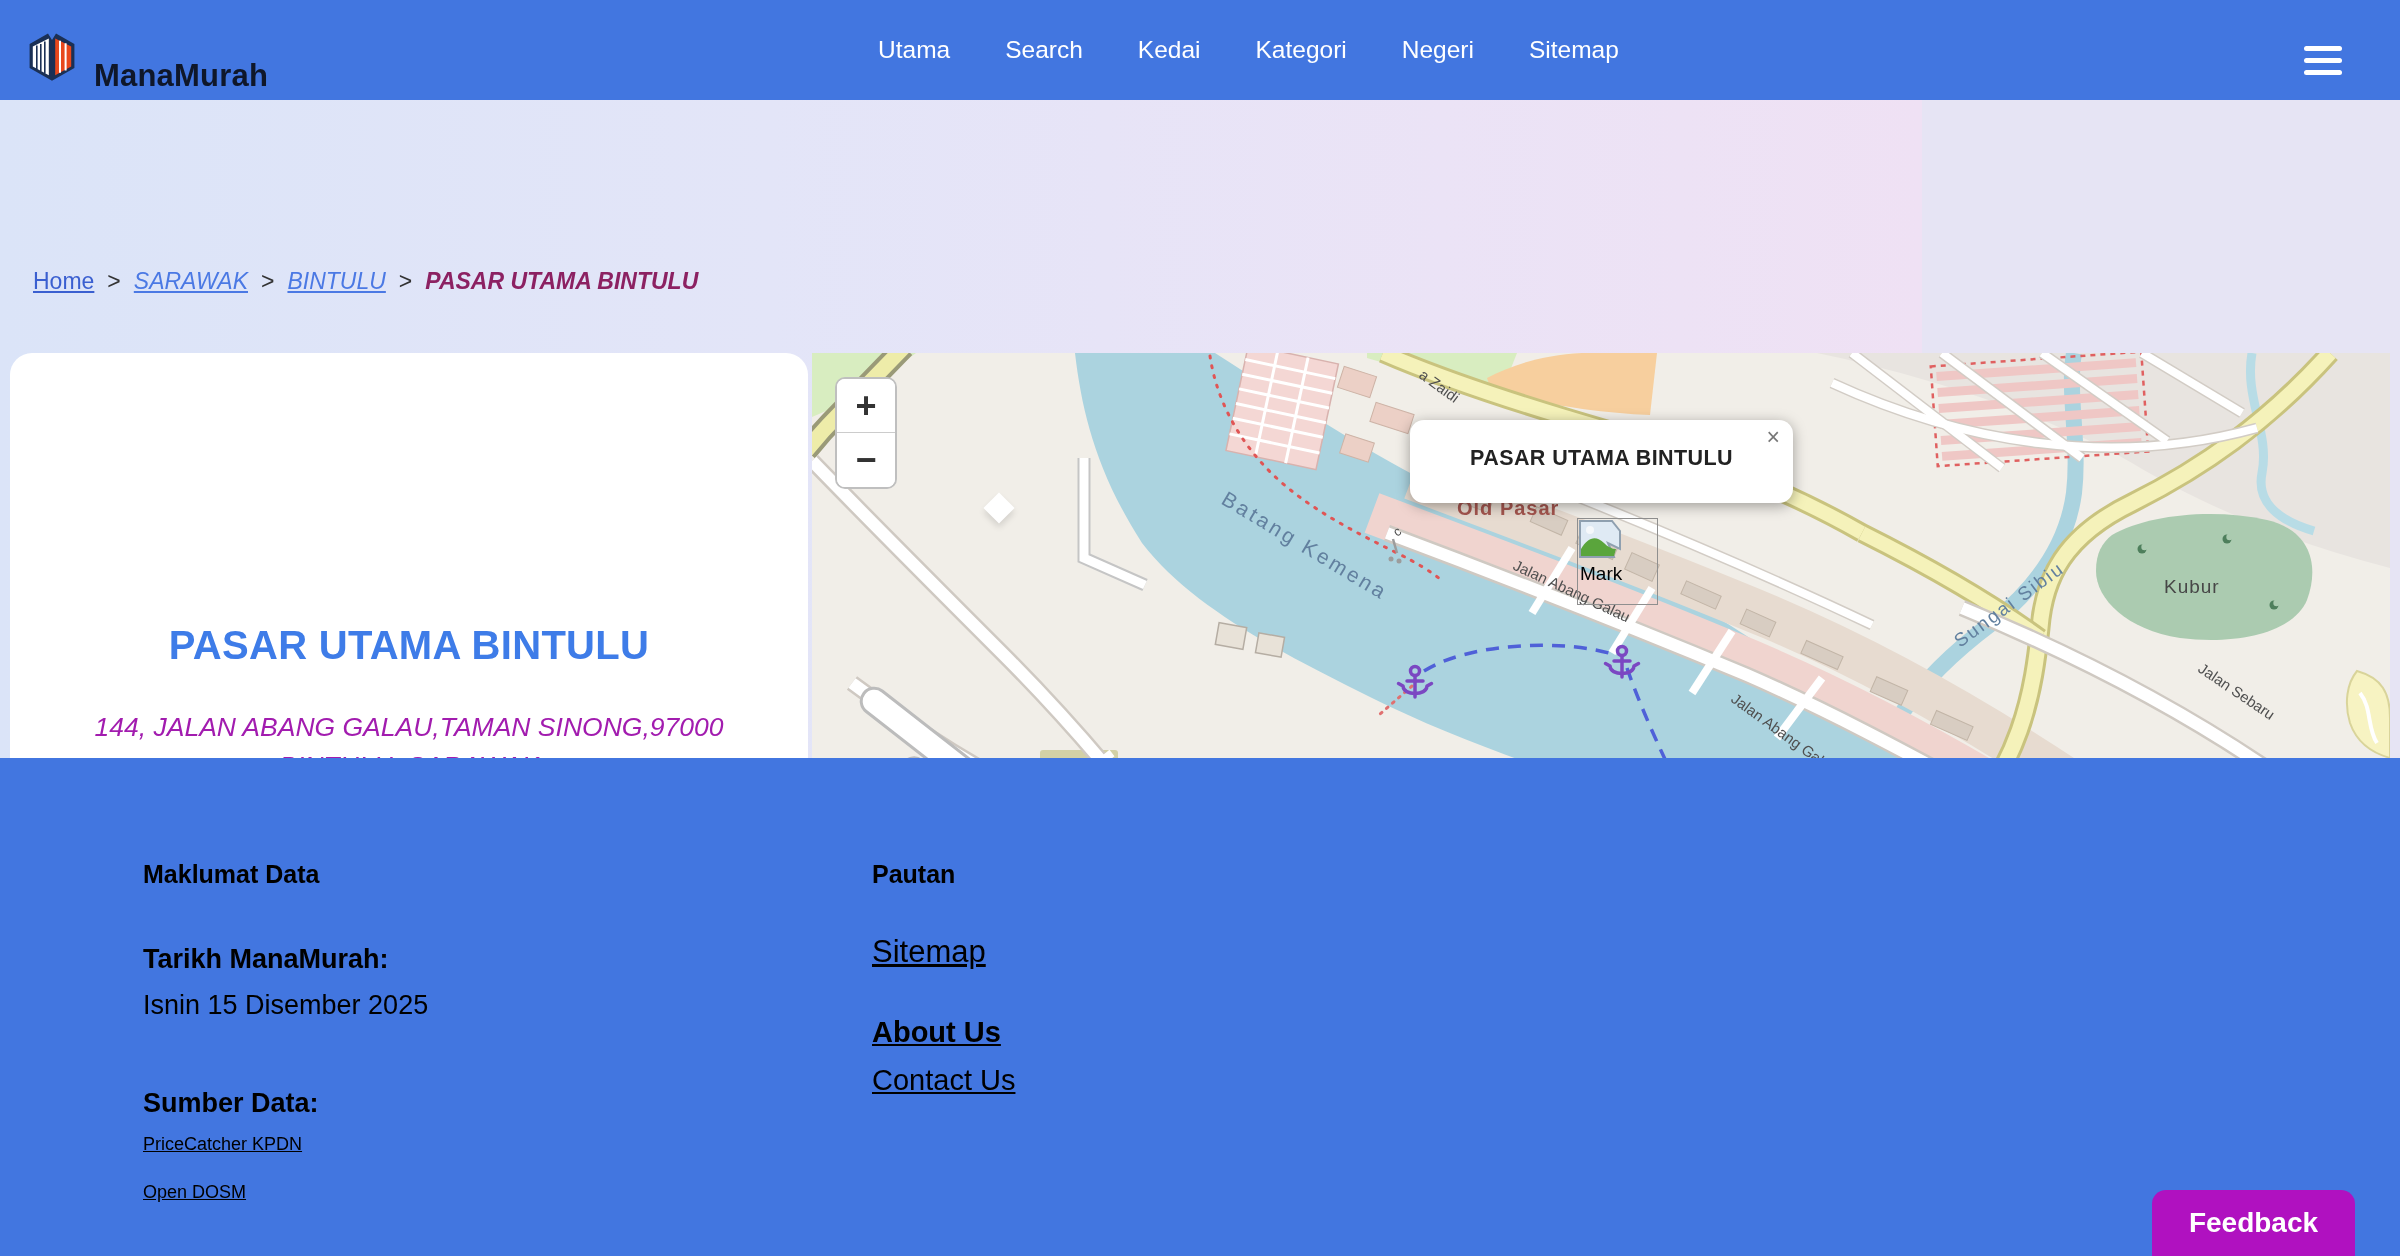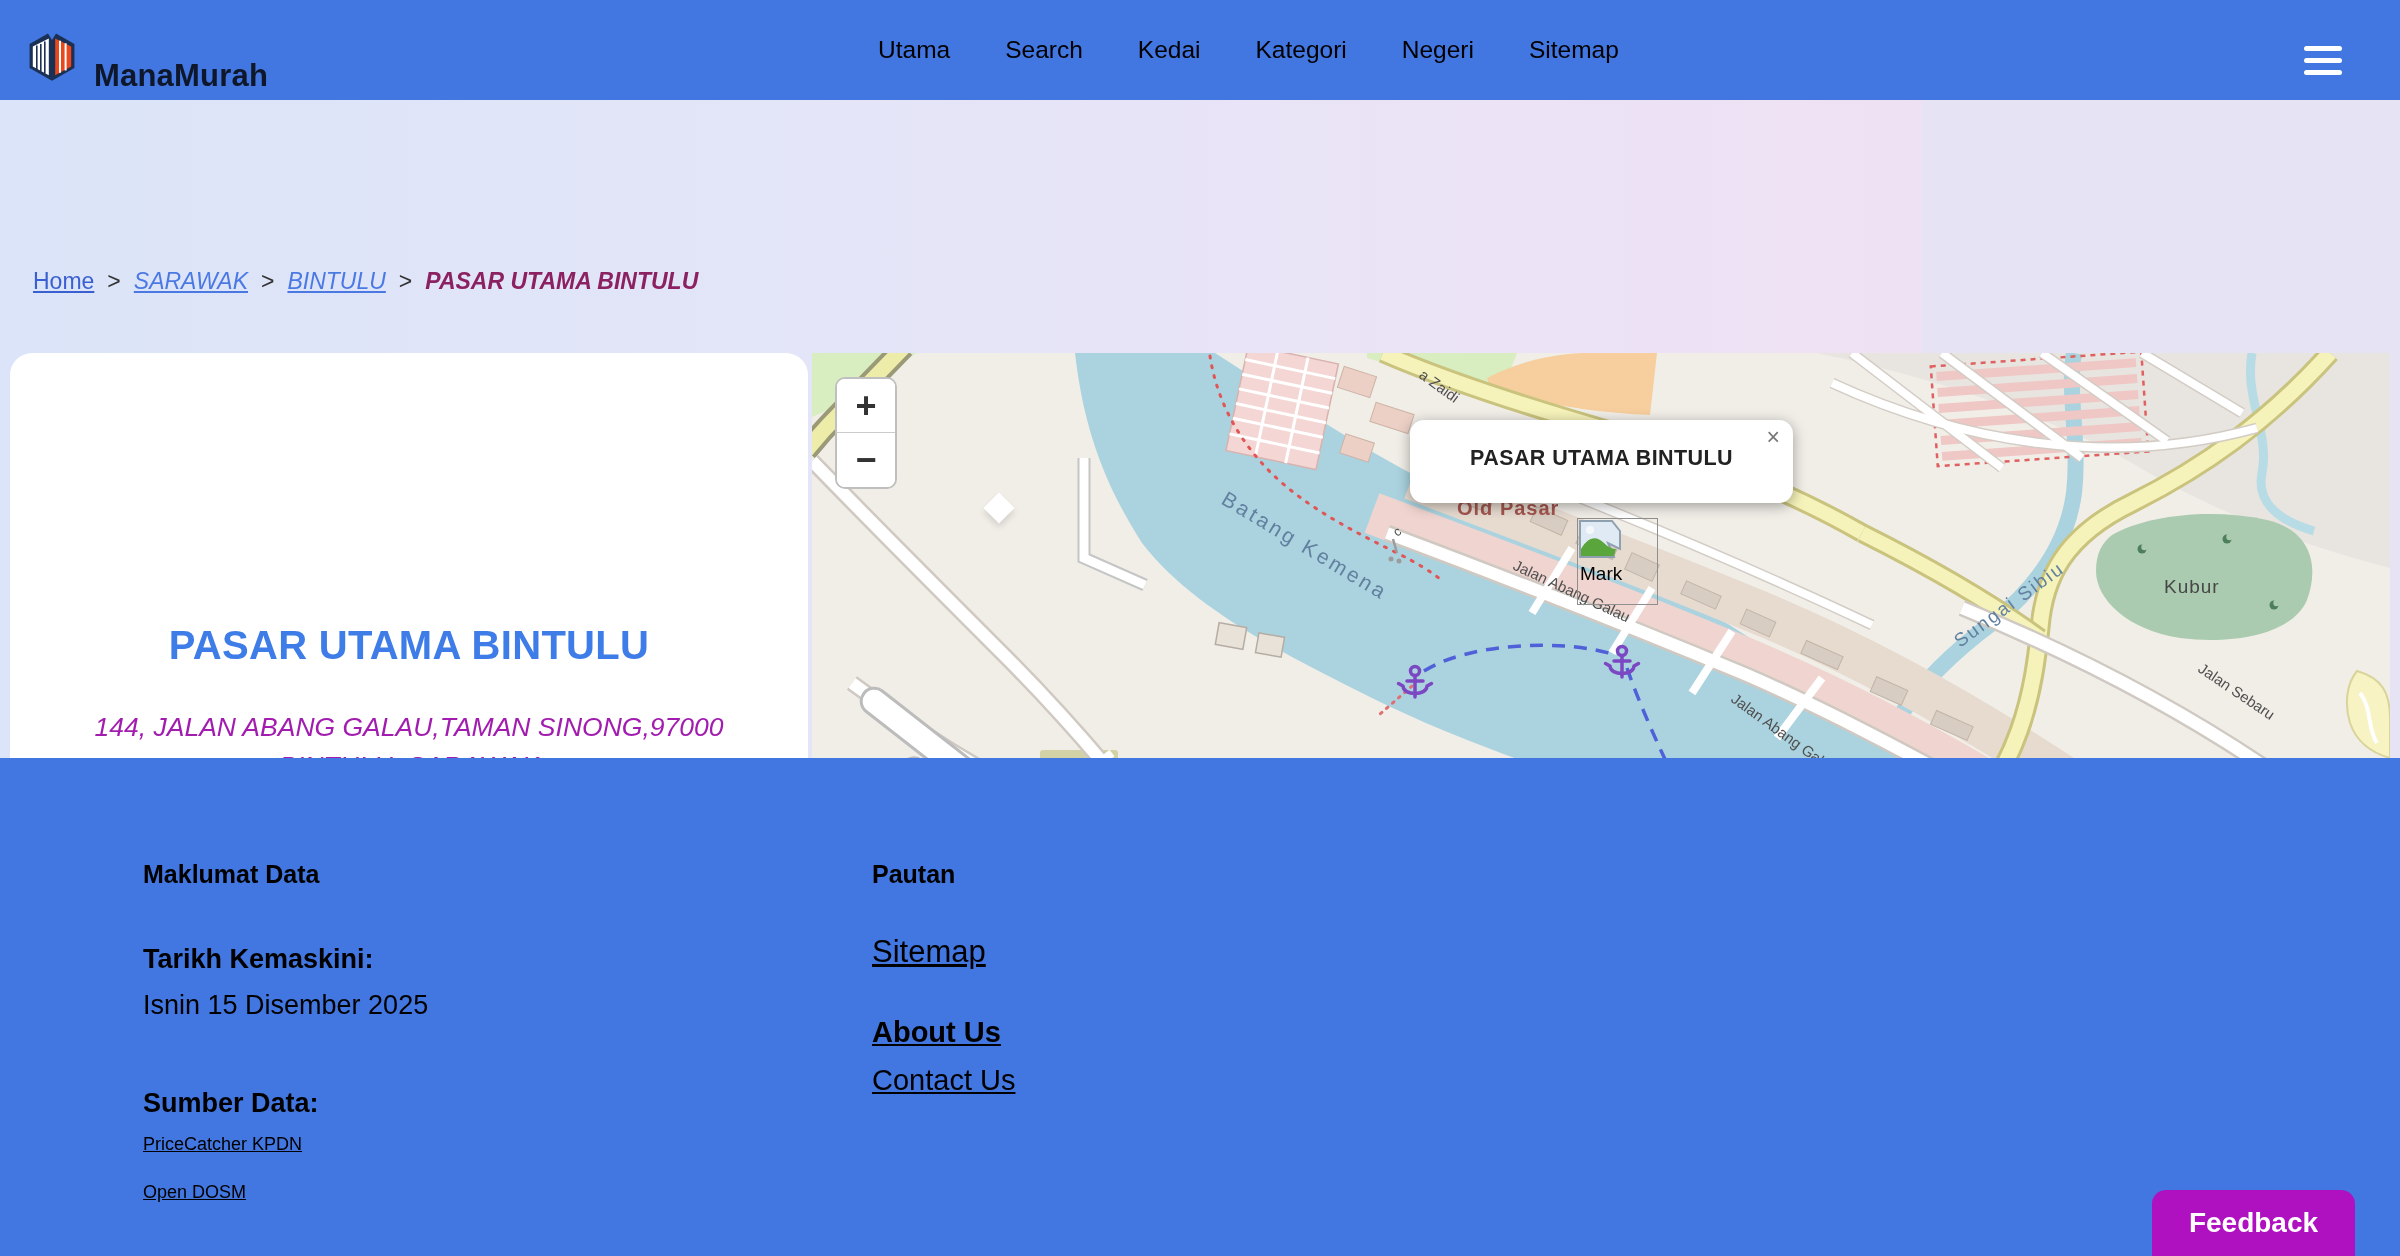--- a/index.html
+++ b/index.html
@@ -5,21 +5,21 @@
   * { margin:0; padding:0; box-sizing:border-box; }
   html,body { width:2400px; height:1256px; overflow:hidden; background:#e6e4f4;
               font-family:"Liberation Sans", sans-serif; }
   #screen { position:relative; width:2400px; height:1256px; }
 
   
   #header { position:absolute; left:0; top:0; width:2400px; height:100px; background:#4276e0; }
   #brand { position:absolute; left:24px; top:17px; display:flex; align-items:center; gap:14px; cursor:pointer; }
   #brand-name { color:#0f172a; font-size:31px; font-weight:bold; letter-spacing:.2px;margin-top:41px; }
   #main-nav { position:absolute; left:878px; top:0; height:100px; display:flex; align-items:center; gap:55px; }
-  #main-nav span { color:#000000; font-size:24.5px; cursor:pointer; }
+  #main-nav span { color:#ffffff; font-size:24.5px; cursor:pointer; }
   #burger { position:absolute; left:2304px; top:46px; width:38px; cursor:pointer; }
   #burger div { height:5px; background:#fff; border-radius:3px; margin-bottom:7px; }
 
   
   #band { position:absolute; left:0; top:100px; width:1922px; height:658px;
           background:linear-gradient(90deg,#dbe4f8 0%,#e3e5f8 40%,#ebe3f6 75%,#efe1f4 100%); }
   #crumbs { position:absolute; left:33px; top:168px; font-size:23px; display:flex; align-items:baseline; gap:13px; }
   .crumb-link { color:#3a5fd0; text-decoration:underline; cursor:pointer; }
   .crumb-link.it { color:#4b79e4; font-style:italic; }
   .crumb-sep { color:#333; }
@@ -343,21 +343,21 @@
         <span>|</span>
         <span>©</span>
         <span class="alink">OpenStreetMap</span>
         <span>contributors</span>
       </div>
     </div>
   </div>
 
   <div id="footer">
     <div class="f-abs f-head" style="left:143px; top:102px;">Maklumat Data</div>
-    <div class="f-abs f-text" style="left:143px; top:186px; font-weight:bold;">Tarikh Kemaskini:</div>
+    <div class="f-abs f-text" style="left:143px; top:186px; font-weight:bold;">Tarikh ManaMurah:</div>
     <div class="f-abs f-text" style="left:143px; top:232px;">Isnin 15 Disember 2025</div>
     <div class="f-abs f-text" style="left:143px; top:330px; font-weight:bold;">Sumber Data:</div>
     <div class="f-abs f-link" style="left:143px; top:376px;">PriceCatcher KPDN</div>
     <div class="f-abs f-link" style="left:143px; top:424px;">Open DOSM</div>
 
     <div class="f-abs f-head" style="left:872px; top:102px;">Pautan</div>
     <div class="f-abs f-link" style="left:872px; top:176px; font-size:31px;">Sitemap</div>
     <div class="f-abs f-link" style="left:872px; top:258px; font-size:29px;font-weight:bold;">About Us</div>
     <div class="f-abs f-link" style="left:872px; top:306px; font-size:29px;">Contact Us</div>
   </div>

